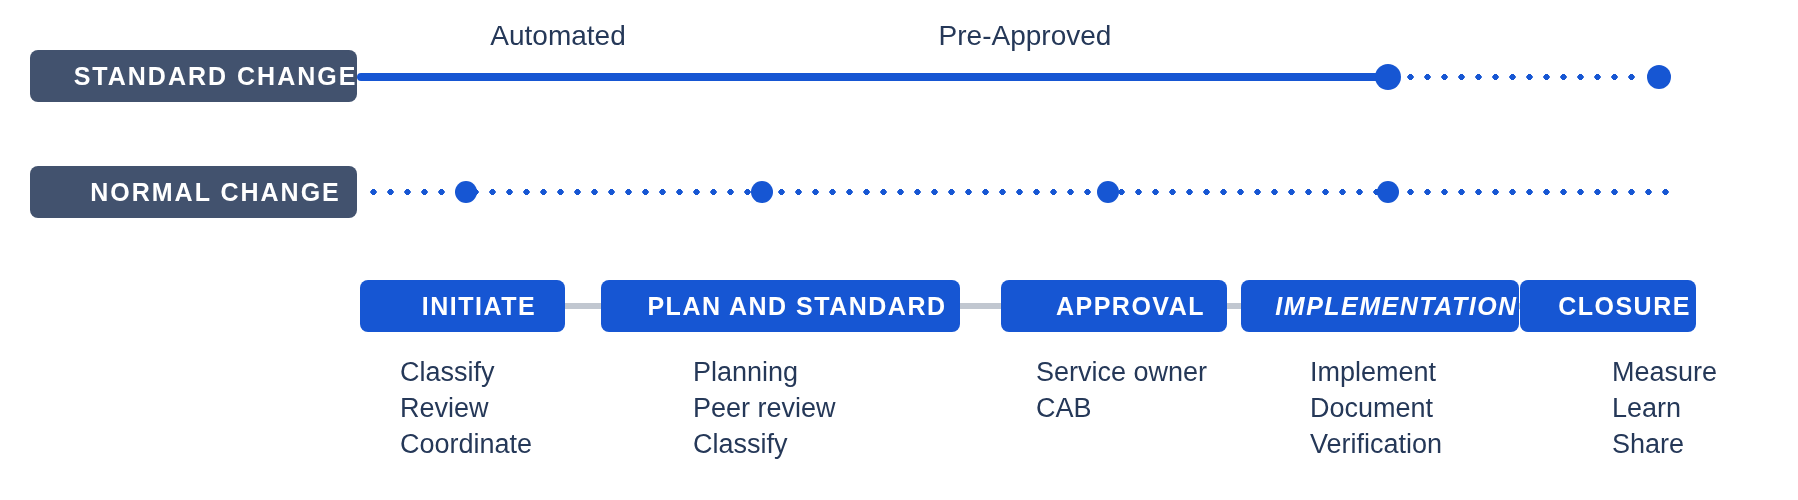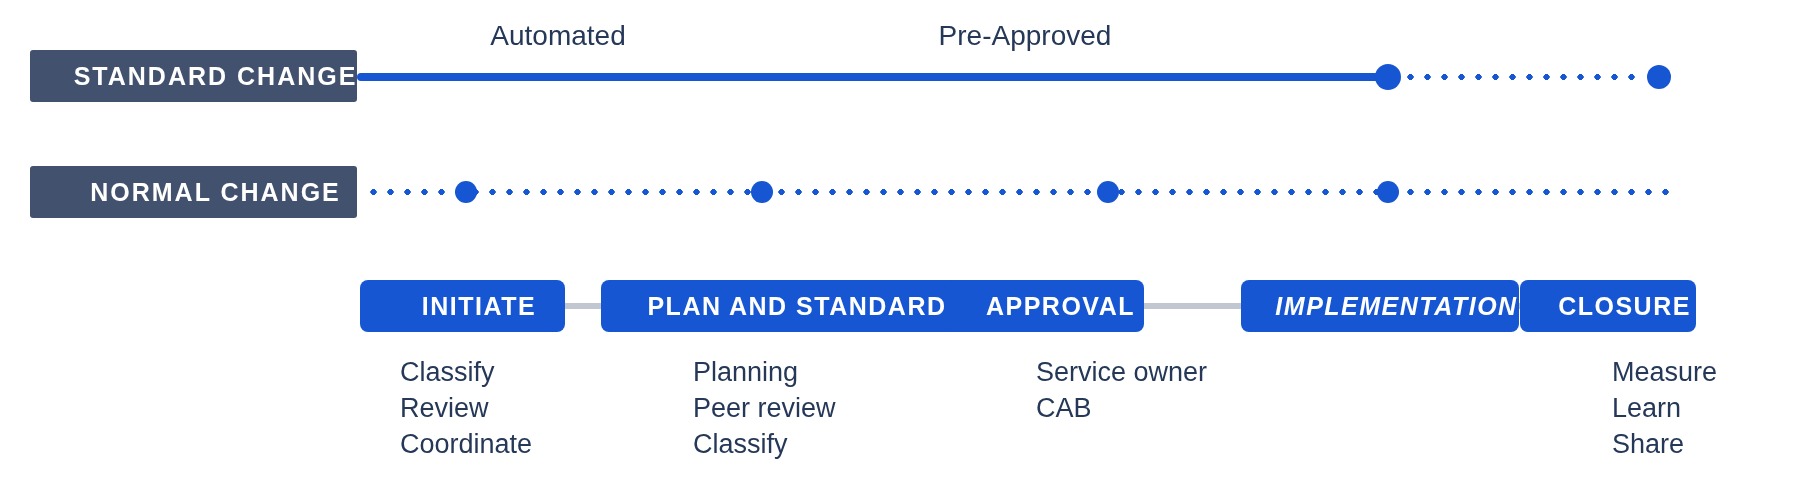--- a/index.html
+++ b/index.html
@@ -24,21 +24,21 @@
   .track-label {
     position: absolute;
     left: 30px;
     width: 327px;
     height: 52px;
     background: var(--slate);
     color: #FFFFFF;
     font-size: 25px;
     font-weight: bold;
     letter-spacing: 2px;
-    border-radius: 3px;
+    border-radius: 8px;
     display: flex;
     align-items: center;
     justify-content: center;
     white-space: nowrap;
     padding-left: 44px;
   }
   .track-label.std { top: 50px; }
   .track-label.norm { top: 166px; }
 
   
@@ -109,21 +109,21 @@
     letter-spacing: 1.5px;
     border-radius: 8px;
     display: flex;
     align-items: center;
     justify-content: center;
     white-space: nowrap;
     padding-left: 33px;
   }
   .chip.c1 { left: 360px;  width: 205px; }
   .chip.c2 { left: 601px;  width: 359px; }
-  .chip.c3 { left: 944px; width: 200px; }
+  .chip.c3 { left: 1001px; width: 226px; }
   .chip.c4 { left: 1241px; width: 278px; font-style: italic; }
   .chip.c5 { left: 1520px; width: 176px; }
 
   
   .stage-list {
     position: absolute;
     top: 354px;
     font-size: 27px;
     line-height: 36px;
     color: var(--text);
@@ -171,19 +171,24 @@
   <div class="stage-list l2">
     <div>Planning</div>
     <div>Peer review</div>
     <div>Classify</div>
   </div>
   <div class="stage-list l3">
     <div>Service owner</div>
     <div>CAB</div>
     <div></div>
   </div>
+  <div class="stage-list l4">
+    <div>Implement</div>
+    <div>Document</div>
+    <div>Verification</div>
+  </div>
   <div class="stage-list l5">
     <div>Measure</div>
     <div>Learn</div>
     <div>Share</div>
   </div>
 
 </div>
 
 </body></html>

